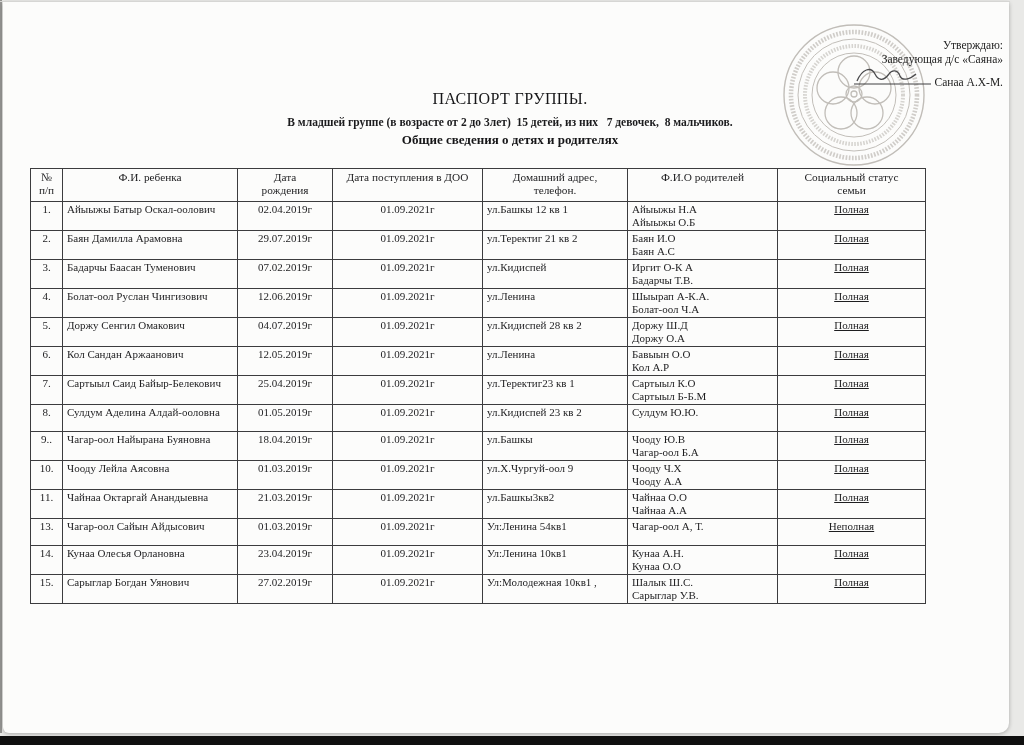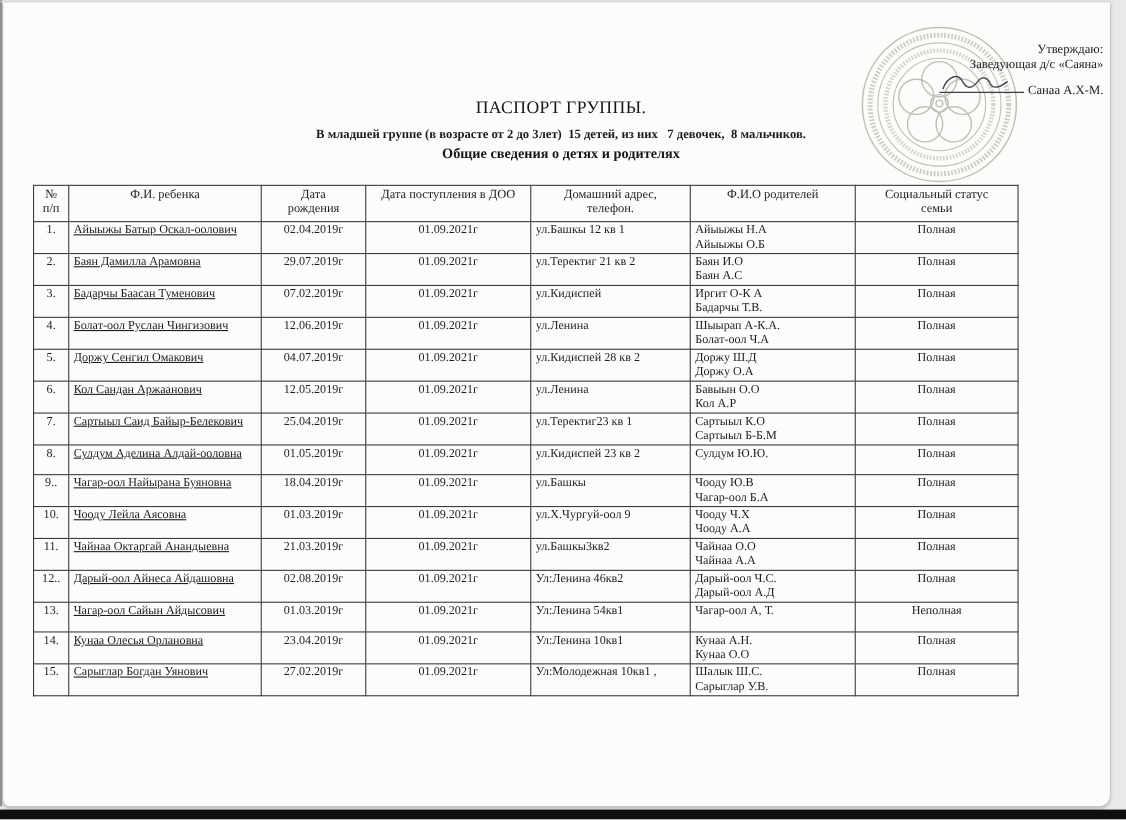--- a/index.html
+++ b/index.html
@@ -44,24 +44,24 @@
     position:absolute; left:30px; top:168px; width:895px;
     border-collapse:collapse; table-layout:fixed; z-index:2;
     font-size:11px; color:#1e1e20;
   }
   col.w-num{width:32px;} col.w-name{width:175px;} col.w-dob{width:95px;}
   col.w-adm{width:150px;} col.w-addr{width:145px;} col.w-par{width:150px;} col.w-status{width:148px;}
   th,td{ border:1px solid #3c3c3e; vertical-align:top; padding:1px 4px; line-height:13px; }
   th{ font-weight:normal; text-align:center; white-space:pre-line; height:33px; font-size:11.3px; padding-top:2px; }
   td{ height:27px; }
   .c-num{ text-align:center; }
-  .c-name{ text-align:justify; padding-right:5px;text-decoration:underline; }
+  .c-name{ text-align:justify; padding-right:5px; }
   .c-dob,.c-adm{ text-align:center; }
   .c-par{ white-space:pre-line; }
-  .c-status{ text-align:center; }
+  .c-status{ text-align:center;text-decoration:underline; }
 </style>
 </head>
 <body>
 
 <div class="paper"></div>
 <div class="edge-left"></div>
 <div class="edge-top"></div>
 <div class="bottom-bar"></div>
 
 <svg class="stamp" viewBox="0 0 146 146" fill="none">
@@ -241,30 +241,20 @@
     <td class="c-num">11.</td>
     <td class="c-name">Чайнаа Октаргай Анандыевна</td>
     <td class="c-dob">21.03.2019г</td>
     <td class="c-adm">01.09.2021г</td>
     <td class="c-addr">ул.Башкы3кв2</td>
     <td class="c-par">Чайнаа О.О
 Чайнаа А.А</td>
     <td class="c-status">Полная</td>
   </tr>
 
-  <tr>
-    <td class="c-num">12..</td>
-    <td class="c-name">Дарый-оол Айнеса Айдашовна</td>
-    <td class="c-dob">02.08.2019г</td>
-    <td class="c-adm">01.09.2021г</td>
-    <td class="c-addr">Ул:Ленина 46кв2</td>
-    <td class="c-par">Дарый-оол Ч.С.
-Дарый-оол А.Д</td>
-    <td class="c-status">Полная</td>
-  </tr>
 
   <tr>
     <td class="c-num">13.</td>
     <td class="c-name">Чагар-оол Сайын Айдысович</td>
     <td class="c-dob">01.03.2019г</td>
     <td class="c-adm">01.09.2021г</td>
     <td class="c-addr">Ул:Ленина 54кв1</td>
     <td class="c-par">Чагар-оол А, Т.</td>
     <td class="c-status">Неполная</td>
   </tr>

